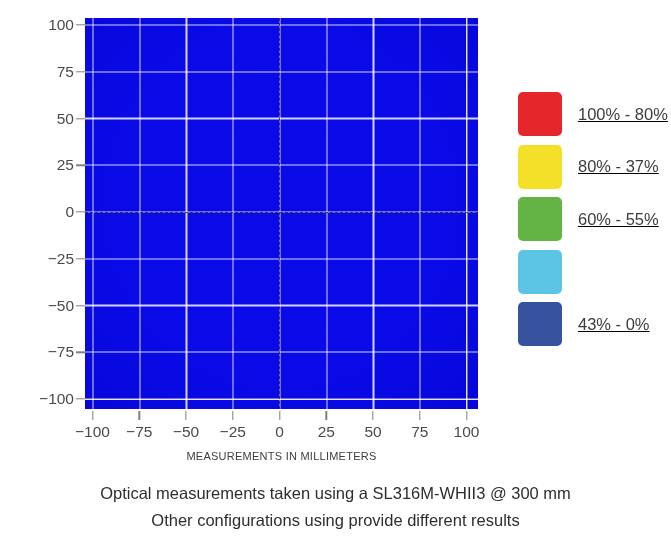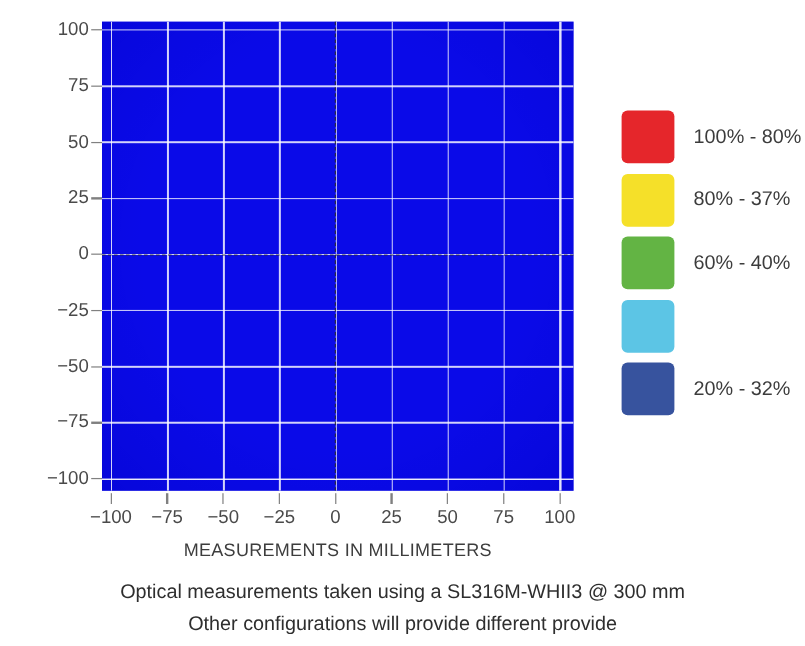--- a/index.html
+++ b/index.html
@@ -176,36 +176,37 @@
     white-space: nowrap;
   }
 
   #x-axis-title {
     position: absolute;
     left: 85px;
     top: 450px;
     width: 393px;
     text-align: center;
     color: #3d3d3d;
-    font-size: 15px;
+    font-size: 11px;
     letter-spacing: 0.25px;
     white-space: nowrap;
   }
 
   
   #legend {
     position: absolute;
     left: 518px;
     top: 88px;
     width: 150px;
   }
   .legend-row {
     display: flex;
     align-items: center;
     height: 52.5px;
+    text-decoration: underline;
   }
   .legend-swatch {
     width: 44px;
     height: 44px;
     border-radius: 5px;
     flex: 0 0 auto;
   }
   .legend-text {
     margin-left: 16px;
     color: #3c3c3c;
@@ -307,29 +308,29 @@
     <div class="legend-row">
       <div class="legend-swatch" style="background:#e5262b;"></div>
       <div class="legend-text">100% - 80%</div>
     </div>
     <div class="legend-row">
       <div class="legend-swatch" style="background:#f5e029;"></div>
       <div class="legend-text">80% - 37%</div>
     </div>
     <div class="legend-row">
       <div class="legend-swatch" style="background:#63b444;"></div>
-      <div class="legend-text">60% - 40%</div>
+      <div class="legend-text">60% - 55%</div>
     </div>
     <div class="legend-row">
       <div class="legend-swatch" style="background:#5cc5e5;"></div>
     </div>
     <div class="legend-row">
       <div class="legend-swatch" style="background:#37539e;"></div>
-      <div class="legend-text">20% - 32%</div>
+      <div class="legend-text">43% - 0%</div>
     </div>
   </div>
 
   <div id="caption">
     <div class="caption-line">Optical measurements taken using a SL316M-WHII3 @ 300 mm</div>
-    <div class="caption-line">Other configurations will provide different provide</div>
+    <div class="caption-line">Other configurations using provide different results</div>
   </div>
 
 </div>
 
 </body></html>

